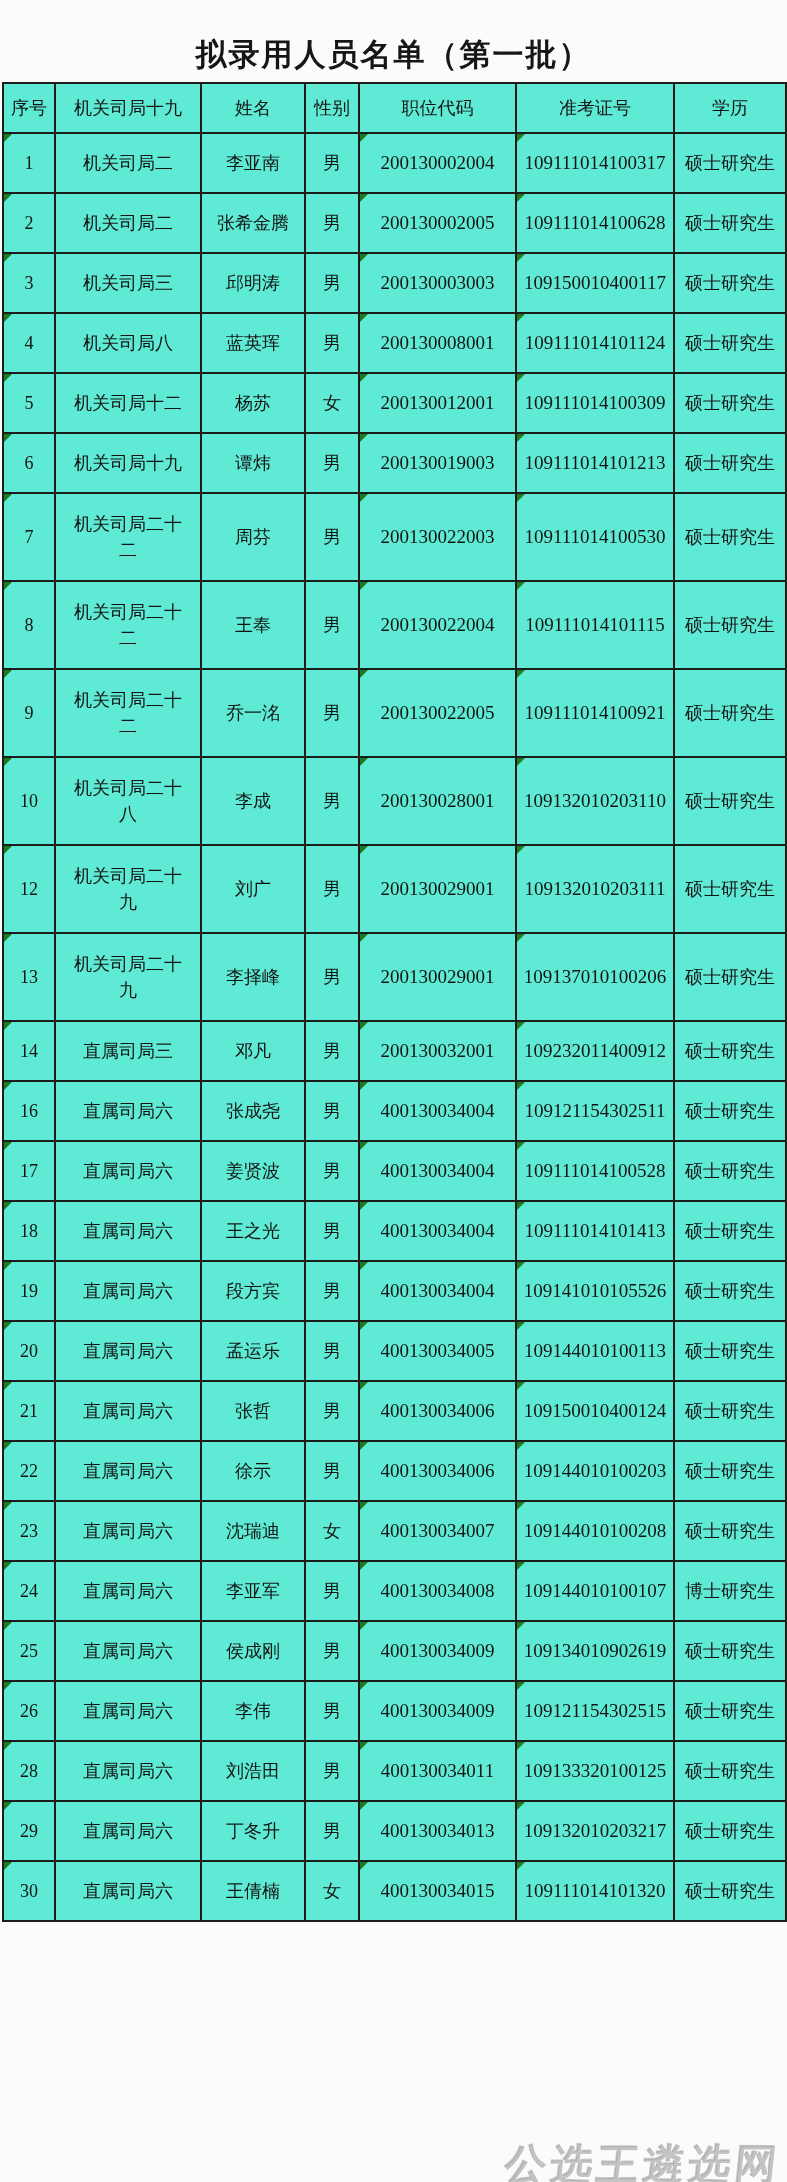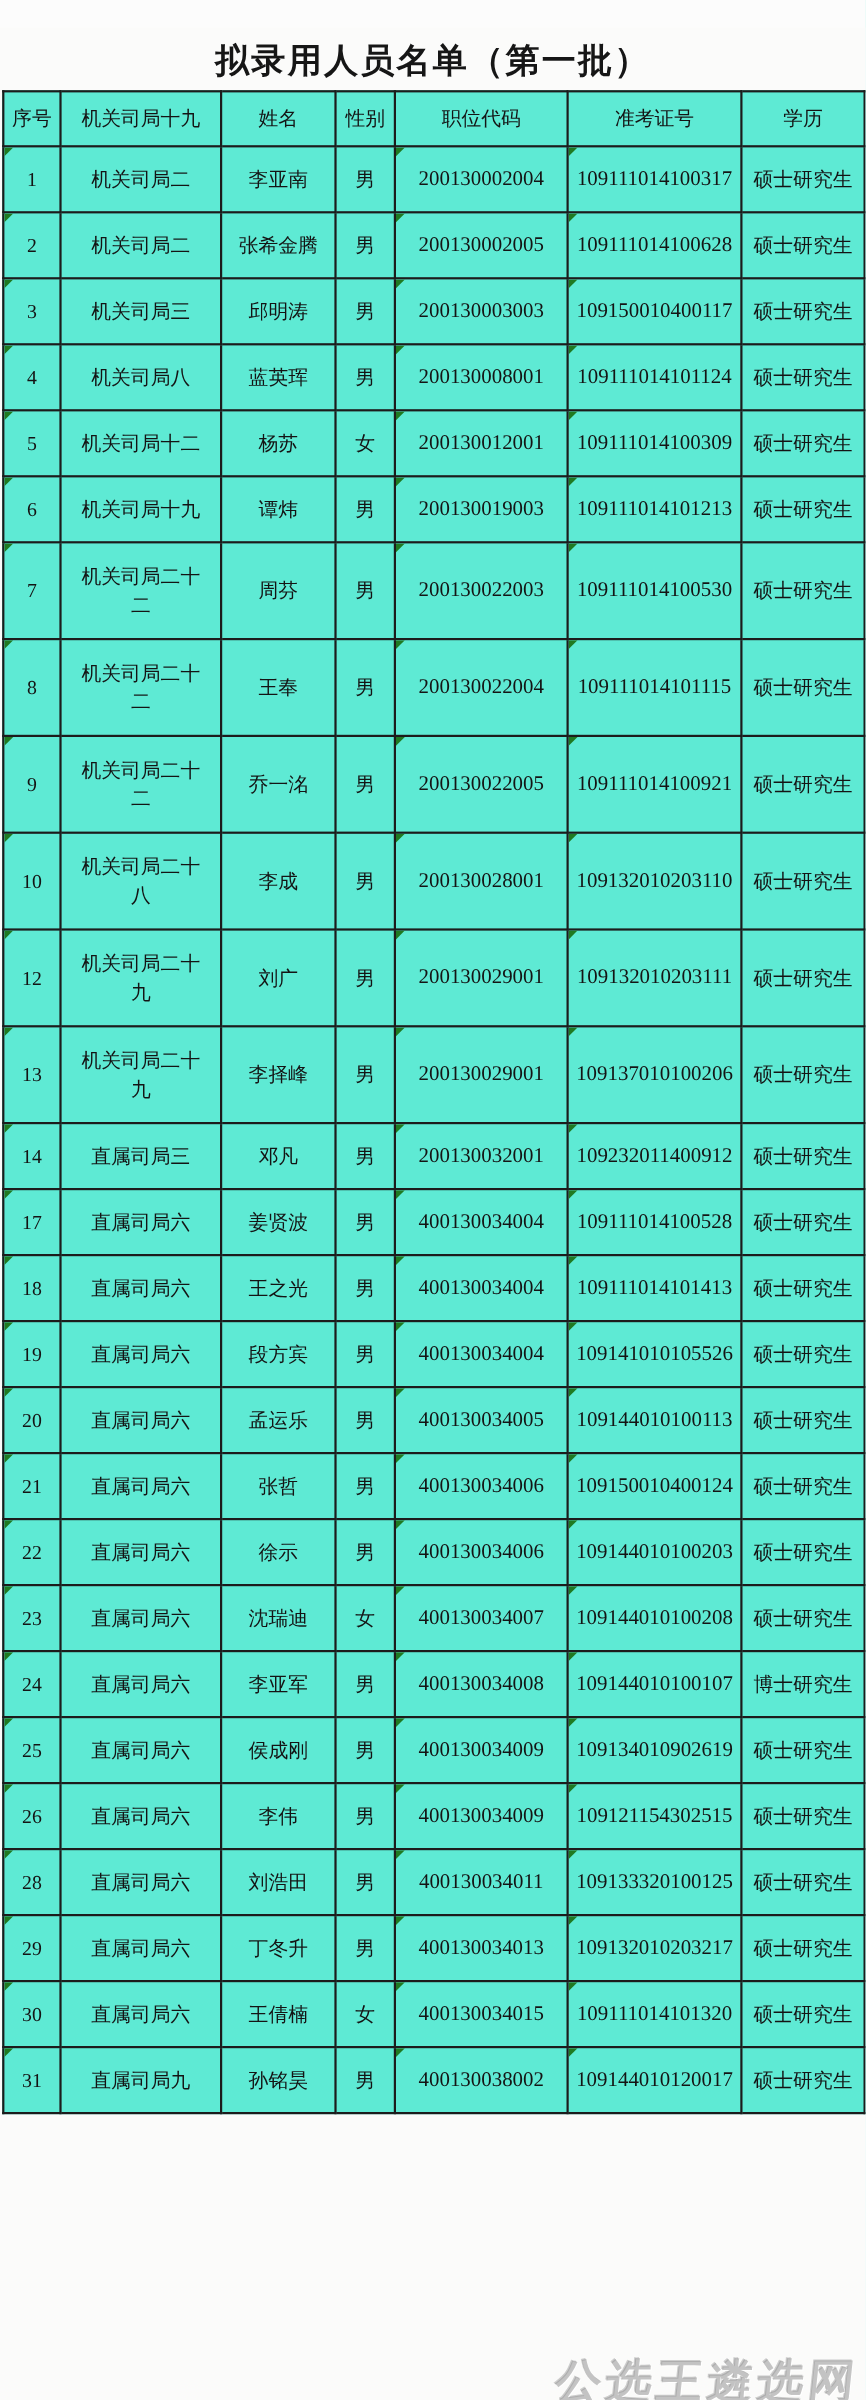--- a/index.html
+++ b/index.html
@@ -224,20 +224,29 @@
         <tr>
           <td class="cell-no"><span class="flag"></span>14</td>
           <td class="cell-unit">直属司局三</td>
           <td class="cell-name">邓凡</td>
           <td class="cell-gender">男</td>
           <td class="cell-code num"><span class="flag"></span>200130032001</td>
           <td class="cell-ticket num"><span class="flag"></span>109232011400912</td>
           <td class="cell-degree">硕士研究生</td>
         </tr>
         <tr>
+          <td class="cell-no"><span class="flag"></span>16</td>
+          <td class="cell-unit">直属司局六</td>
+          <td class="cell-name">张成尧</td>
+          <td class="cell-gender">男</td>
+          <td class="cell-code num"><span class="flag"></span>400130034004</td>
+          <td class="cell-ticket num"><span class="flag"></span>109121154302511</td>
+          <td class="cell-degree">硕士研究生</td>
+        </tr>
+        <tr>
           <td class="cell-no"><span class="flag"></span>17</td>
           <td class="cell-unit">直属司局六</td>
           <td class="cell-name">姜贤波</td>
           <td class="cell-gender">男</td>
           <td class="cell-code num"><span class="flag"></span>400130034004</td>
           <td class="cell-ticket num"><span class="flag"></span>109111014100528</td>
           <td class="cell-degree">硕士研究生</td>
         </tr>
         <tr>
           <td class="cell-no"><span class="flag"></span>18</td>
@@ -340,27 +349,18 @@
         </tr>
         <tr>
           <td class="cell-no"><span class="flag"></span>30</td>
           <td class="cell-unit">直属司局六</td>
           <td class="cell-name">王倩楠</td>
           <td class="cell-gender">女</td>
           <td class="cell-code num"><span class="flag"></span>400130034015</td>
           <td class="cell-ticket num"><span class="flag"></span>109111014101320</td>
           <td class="cell-degree">硕士研究生</td>
         </tr>
-        <tr>
-          <td class="cell-no"><span class="flag"></span>31</td>
-          <td class="cell-unit">直属司局九</td>
-          <td class="cell-name">孙铭昊</td>
-          <td class="cell-gender">男</td>
-          <td class="cell-code num"><span class="flag"></span>400130038002</td>
-          <td class="cell-ticket num"><span class="flag"></span>109144010120017</td>
-          <td class="cell-degree">硕士研究生</td>
-        </tr>
       </tbody>
   </table>
 
   <div class="watermark">公选王遴选网</div>
 
 </div>
 
 </body></html>

